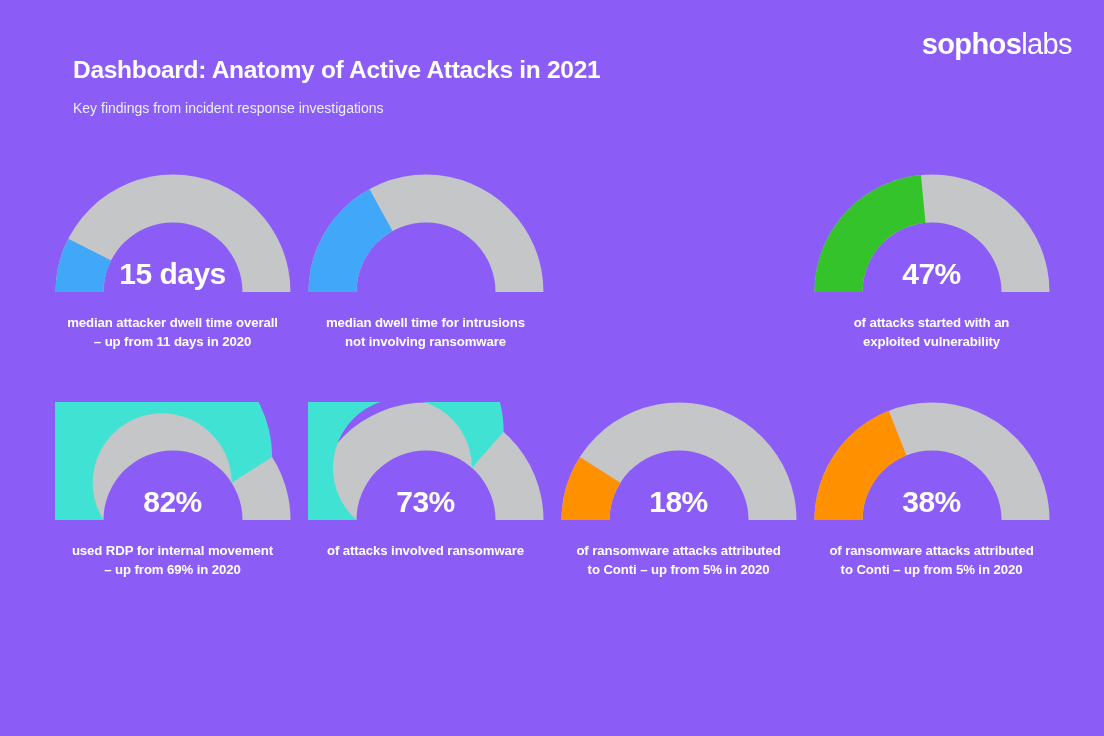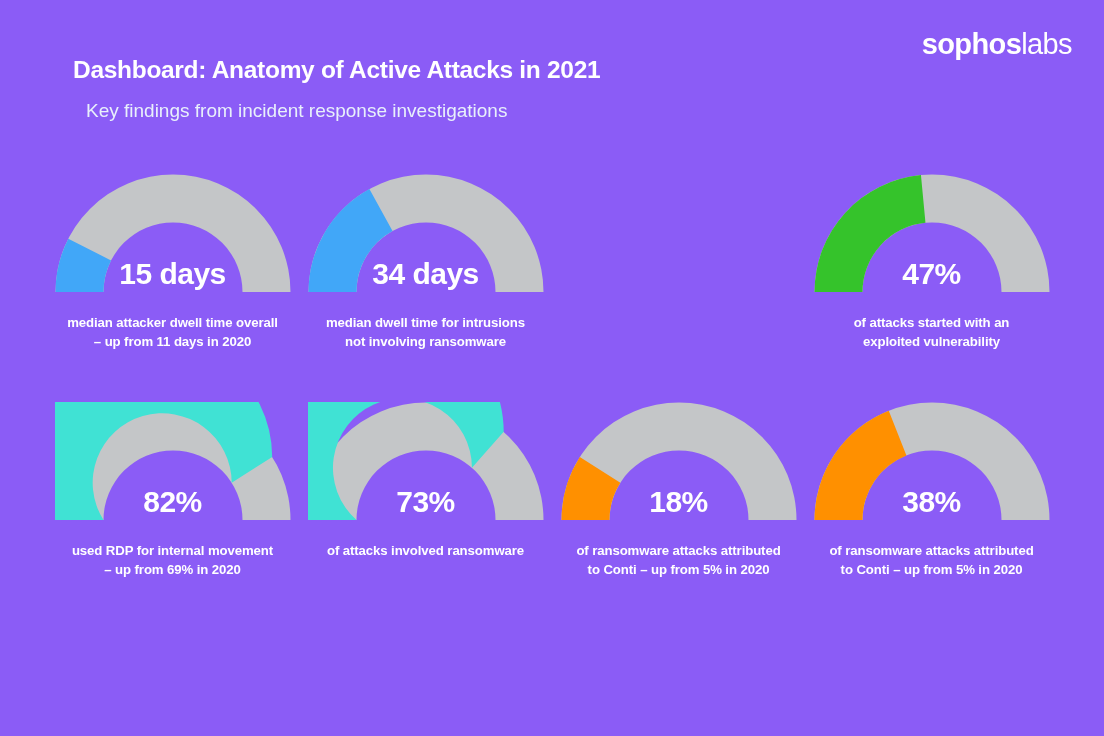--- a/index.html
+++ b/index.html
@@ -12,22 +12,22 @@
   .page { position:relative; width:1104px; height:736px; background:#8b5cf6; }
 
   
   .header { position:absolute; left:0; top:0; width:1104px; height:150px; }
   .title {
     position:absolute; left:73px; top:56px;
     font-size:24.5px; font-weight:bold; color:#ffffff;
     letter-spacing:-0.3px; white-space:nowrap;
   }
   .subtitle {
-    position:absolute; left:86px; top:100px;
-    font-size:19px; font-weight:400; color:#E8F0FB;
+    position:absolute; left:73px; top:100px;
+    font-size:14px; font-weight:400; color:#E8F0FB;
     letter-spacing:0px; white-space:nowrap;text-align:center;
   }
   .logo {
     position:absolute; right:32px; top:30px;
     font-size:29px; color:#ffffff; white-space:nowrap;
     letter-spacing:-0.6px; line-height:1;
   }
   .logo .lg-b { font-weight:bold; }
   .logo .lg-l { font-weight:300; }
 
@@ -89,21 +89,20 @@
         <div class="gcap">median attacker dwell time overall
 – up from 11 days in 2020</div>
       </div>
       <div class="cell c1">
         <div class="gaugewrap">
             <svg viewBox="0 0 236 125" width="236" height="125">
               <path d="M 0.5 117.99999999999999 A 117.5 117.5 0 1 1 235.5 118 L 187.5 118 A 69.5 69.5 0 1 0 48.5 117.99999999999999 Z" fill="#C4C6C8"></path>
               <path d="M 0.5 117.99999999999999 A 117.5 117.5 0 0 1 61.39394329304848 15.03396509484601 L 84.51811964993081 57.09668573695147 A 69.5 69.5 0 0 0 48.5 117.99999999999999 Z" fill="#41A7F8"></path>
             </svg>
           </div>
-        <div class="gval">34 days</div>
         <div class="gcap">median dwell time for intrusions
 not involving ransomware</div>
       </div>
       <div class="cell c3">
         <div class="gaugewrap">
             <svg viewBox="0 0 236 125" width="236" height="125">
               <path d="M 0.5 117.99999999999999 A 117.5 117.5 0 1 1 235.5 118 L 187.5 118 A 69.5 69.5 0 1 0 48.5 117.99999999999999 Z" fill="#C4C6C8"></path>
               <path d="M 0.5 117.99999999999999 A 117.5 117.5 0 0 1 106.94227318507455 1.0214691591381069 L 111.45947222436325 48.80844346008594 A 69.5 69.5 0 0 0 48.5 117.99999999999999 Z" fill="#35C32B"></path>
             </svg>
           </div>

